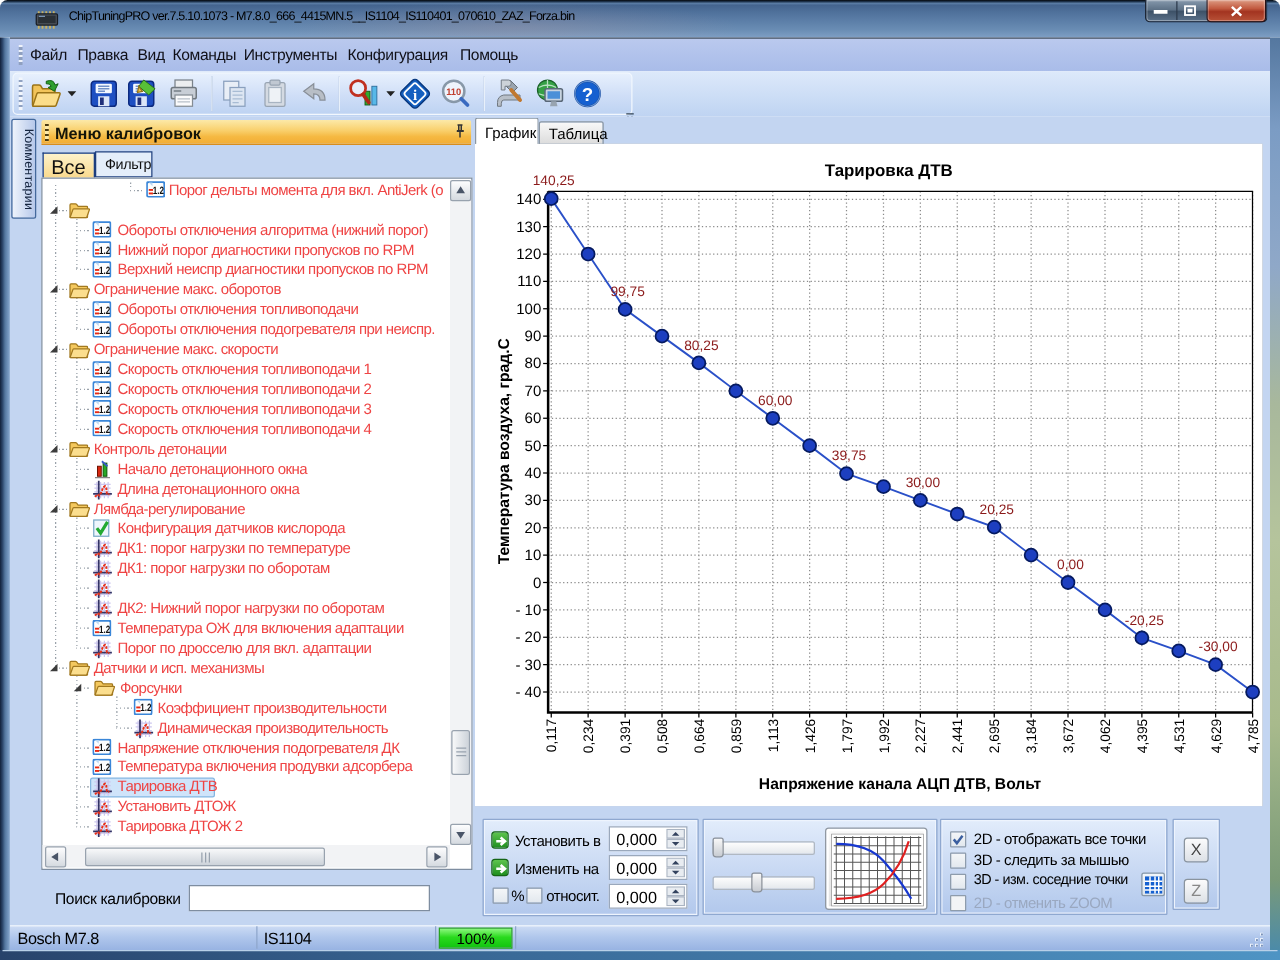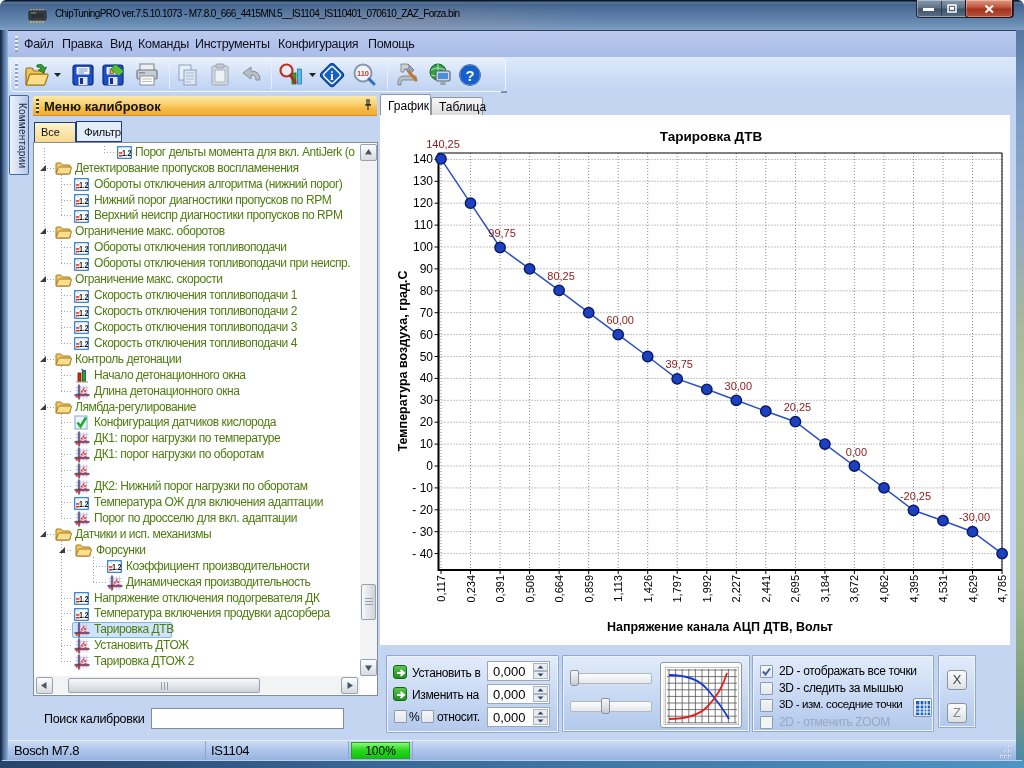--- a/index.html
+++ b/index.html
@@ -1,18 +1,18 @@
 <!DOCTYPE html>
 <html><head><meta charset="utf-8">
 <style>
 * { margin:0; padding:0; box-sizing:border-box; }
 html,body { width:1024px; height:768px; overflow:hidden; font-family:"Liberation Sans", sans-serif; }
 .abs { position:absolute; }
 .f12 { font-size:12px; letter-spacing:-0.35px; color:#000; white-space:nowrap; }
-.trtxt { font-size:12px; letter-spacing:-0.45px; color:#4d7c0f; white-space:nowrap; line-height:15px; }
+.trtxt { font-size:12px; letter-spacing:-0.45px; color:#ef4444; white-space:nowrap; line-height:15px; }
 .vdot { position:absolute; width:1px; background-image:repeating-linear-gradient(to bottom,#9aa2aa 0 1px,transparent 1px 3px); }
 .hdot { position:absolute; height:1px; background-image:repeating-linear-gradient(to right,#9aa2aa 0 1px,transparent 1px 3px); }
 .grp { position:absolute; background:linear-gradient(#e2ecfb,#b2c8ec); border:1px solid #8fa8d0; box-shadow:inset 0 0 0 1px #eef4fd; border-radius:1px; }
 .sbtn { position:absolute; width:17px; height:17px; background:linear-gradient(#fdfdfe,#d5dae0); border:1px solid #98a2ae; border-radius:2px; }
 .xzbtn { width:20px; height:20px; background:linear-gradient(#fbfbfc,#dde1e6); border:1px solid #8a949e; border-radius:3px; text-align:center; line-height:18px; font-size:13px; color:#444; }
 .mitem { position:absolute; font-size:12.5px; letter-spacing:-0.3px; color:#101018; }
 </style></head>
 <body>
 
 <div class="abs" style="left:0;top:0;width:1024px;height:30px;background:linear-gradient(#04070a 0%,#1c3048 4%,#5a7ca4 9%,#44648e 14%,#50729c 34%,#5e81aa 60%,#6a8db4 80%,#7e9fc4 100%);border-radius:6px 6px 0 0"></div>
@@ -149,21 +149,21 @@
 <div class="abs" style="left:10px;top:99px;width:18px;height:74px;writing-mode:vertical-rl;font-size:10px;color:#15253f;text-align:center;letter-spacing:0.2px">Комментарии</div>
 
 <div class="abs" style="left:33px;top:96px;width:344px;height:20px;background:linear-gradient(#fce9a8 0%,#f9cf6b 45%,#f5b942 70%,#f3ad35 100%);border-bottom:1px solid #d88d1e;border-radius:2px 2px 0 0"></div>
 <div class="abs" style="left:36px;top:99px;width:3px;height:14px;background-image:repeating-linear-gradient(to bottom,#4a3a10 0 2px,#fce9a8 2px 4px)"></div>
 <div class="abs" style="left:44px;top:99px;font-size:13px;font-weight:bold;color:#141408">Меню калибровок</div>
 <svg class="abs" style="left:362px;top:99px" width="12" height="13" viewBox="0 0 12 13">
     <path d="M4 1 H8 M5 1 V6 M7 1 V6 M3.5 6 H8.5 M6 6 V11" stroke="#333" stroke-width="1.2" fill="none"></path>
     <rect x="3.5" y="5" width="5.5" height="1.6" fill="#333"></rect>
   </svg>
 
-<div class="abs" style="left:34px;top:122px;width:42px;height:32px;background:linear-gradient(#fdf2cb,#f6ca67);border:1px solid #1c3e7e;border-bottom:none;font-size:11px;color:#101010;padding:3px 0 0 6px">Все</div>
+<div class="abs" style="left:34px;top:122px;width:42px;height:32px;background:linear-gradient(#fdf2cb,#f6ca67);border:1px solid #1c3e7e;border-bottom:none;font-size:16px;color:#101010;padding:3px 0 0 6px">Все</div>
 <div class="abs" style="left:76px;top:121px;width:46px;height:21px;background:#e4eefa;border:1px solid #1c3e7e;font-size:11.5px;letter-spacing:-0.3px;color:#101010;padding:4px 0 0 7px">Фильтр</div>
 
 <div class="abs" style="left:33px;top:142px;width:345px;height:554px;background:#fff;border:1px solid #7e8da0"></div>
 <div class="abs" style="left:34px;top:143px;width:343px;height:552px;overflow:hidden">
 <div class="abs" style="left:-34px;top:-143px;width:377px;height:695px">
 <div class="vdot" style="left:44px;top:148px;height:386px"></div>
 <div class="vdot" style="left:61px;top:175px;height:41px"></div>
 <div class="vdot" style="left:61px;top:238px;height:25px"></div>
 <div class="vdot" style="left:61px;top:286px;height:57px"></div>
 <div class="vdot" style="left:61px;top:366px;height:25px"></div>
@@ -181,21 +181,20 @@
         </svg></div>
 <div class="abs trtxt" style="left:135px;top:145px">Порог дельты момента для вкл. AntiJerk (о</div>
 <div class="hdot" style="left:44px;top:168px;width:10px"></div>
 <svg class="abs" style="left:38px;top:163px" width="10" height="10">
         <polygon points="8,2 8,8 2,8" fill="#3c3c3c"></polygon>
       </svg>
 <div class="abs" style="left:55px;top:161.2px"><svg width="17" height="14" viewBox="0 0 17 14">
           <path d="M1 3 L1 12.5 Q1 13 1.7 13 L14.3 13 Q15 13 15 12.5 L15 4.5 Q15 4 14.3 4 L7.5 4 L6.3 2.4 Q6 2 5.4 2 L1.8 2 Q1 2 1 3 Z" fill="#f4c85e" stroke="#a2791f" stroke-width="1"></path>
           <path d="M1.2 12.6 L3.4 6.5 Q3.6 6 4.2 6 L16 6 Q16.8 6 16.5 6.8 L14.6 12.4 Q14.4 13 13.7 13 L1.8 13 Q1.1 13 1.2 12.6 Z" fill="#fbde8e" stroke="#a2791f" stroke-width="1"></path>
         </svg></div>
-<div class="abs trtxt" style="left:75px;top:161px">Детектирование пропусков воспламенения</div>
 <div class="hdot" style="left:61px;top:184px;width:11px"></div>
 <div class="abs" style="left:74px;top:177.1px"><svg width="15" height="13" viewBox="0 0 15 13">
           <rect x="0.5" y="0.5" width="14" height="12" rx="1.5" fill="#fdfdfd" stroke="#3a86d8" stroke-width="1.6"></rect>
           <path d="M2 1 L5 1 L5 4 Z" fill="#bcd8f2"></path>
           <rect x="2" y="6.2" width="3.4" height="1.5" fill="#e82812"></rect>
           <rect x="2" y="9" width="3.4" height="1.5" fill="#e82812"></rect>
           <text x="5.3" y="10.2" font-family="Liberation Sans" font-size="8.5" font-weight="bold" fill="#111" textLength="9" lengthAdjust="spacingAndGlyphs">1.2</text>
         </svg></div>
 <div class="abs trtxt" style="left:94px;top:177px">Обороты отключения алгоритма (нижний порог)</div>
 <div class="hdot" style="left:61px;top:200px;width:11px"></div>
@@ -235,21 +234,21 @@
         </svg></div>
 <div class="abs trtxt" style="left:94px;top:240px">Обороты отключения топливоподачи</div>
 <div class="hdot" style="left:61px;top:263px;width:11px"></div>
 <div class="abs" style="left:74px;top:256.7px"><svg width="15" height="13" viewBox="0 0 15 13">
           <rect x="0.5" y="0.5" width="14" height="12" rx="1.5" fill="#fdfdfd" stroke="#3a86d8" stroke-width="1.6"></rect>
           <path d="M2 1 L5 1 L5 4 Z" fill="#bcd8f2"></path>
           <rect x="2" y="6.2" width="3.4" height="1.5" fill="#e82812"></rect>
           <rect x="2" y="9" width="3.4" height="1.5" fill="#e82812"></rect>
           <text x="5.3" y="10.2" font-family="Liberation Sans" font-size="8.5" font-weight="bold" fill="#111" textLength="9" lengthAdjust="spacingAndGlyphs">1.2</text>
         </svg></div>
-<div class="abs trtxt" style="left:94px;top:256px">Обороты отключения топливоподачи при неиспр.</div>
+<div class="abs trtxt" style="left:94px;top:256px">Обороты отключения подогревателя при неиспр.</div>
 <div class="hdot" style="left:44px;top:279px;width:10px"></div>
 <svg class="abs" style="left:38px;top:274px" width="10" height="10">
         <polygon points="8,2 8,8 2,8" fill="#3c3c3c"></polygon>
       </svg>
 <div class="abs" style="left:55px;top:272.7px"><svg width="17" height="14" viewBox="0 0 17 14">
           <path d="M1 3 L1 12.5 Q1 13 1.7 13 L14.3 13 Q15 13 15 12.5 L15 4.5 Q15 4 14.3 4 L7.5 4 L6.3 2.4 Q6 2 5.4 2 L1.8 2 Q1 2 1 3 Z" fill="#f4c85e" stroke="#a2791f" stroke-width="1"></path>
           <path d="M1.2 12.6 L3.4 6.5 Q3.6 6 4.2 6 L16 6 Q16.8 6 16.5 6.8 L14.6 12.4 Q14.4 13 13.7 13 L1.8 13 Q1.1 13 1.2 12.6 Z" fill="#fbde8e" stroke="#a2791f" stroke-width="1"></path>
         </svg></div>
 <div class="abs trtxt" style="left:75px;top:272px">Ограничение макс. скорости</div>
 <div class="hdot" style="left:61px;top:295px;width:11px"></div>

